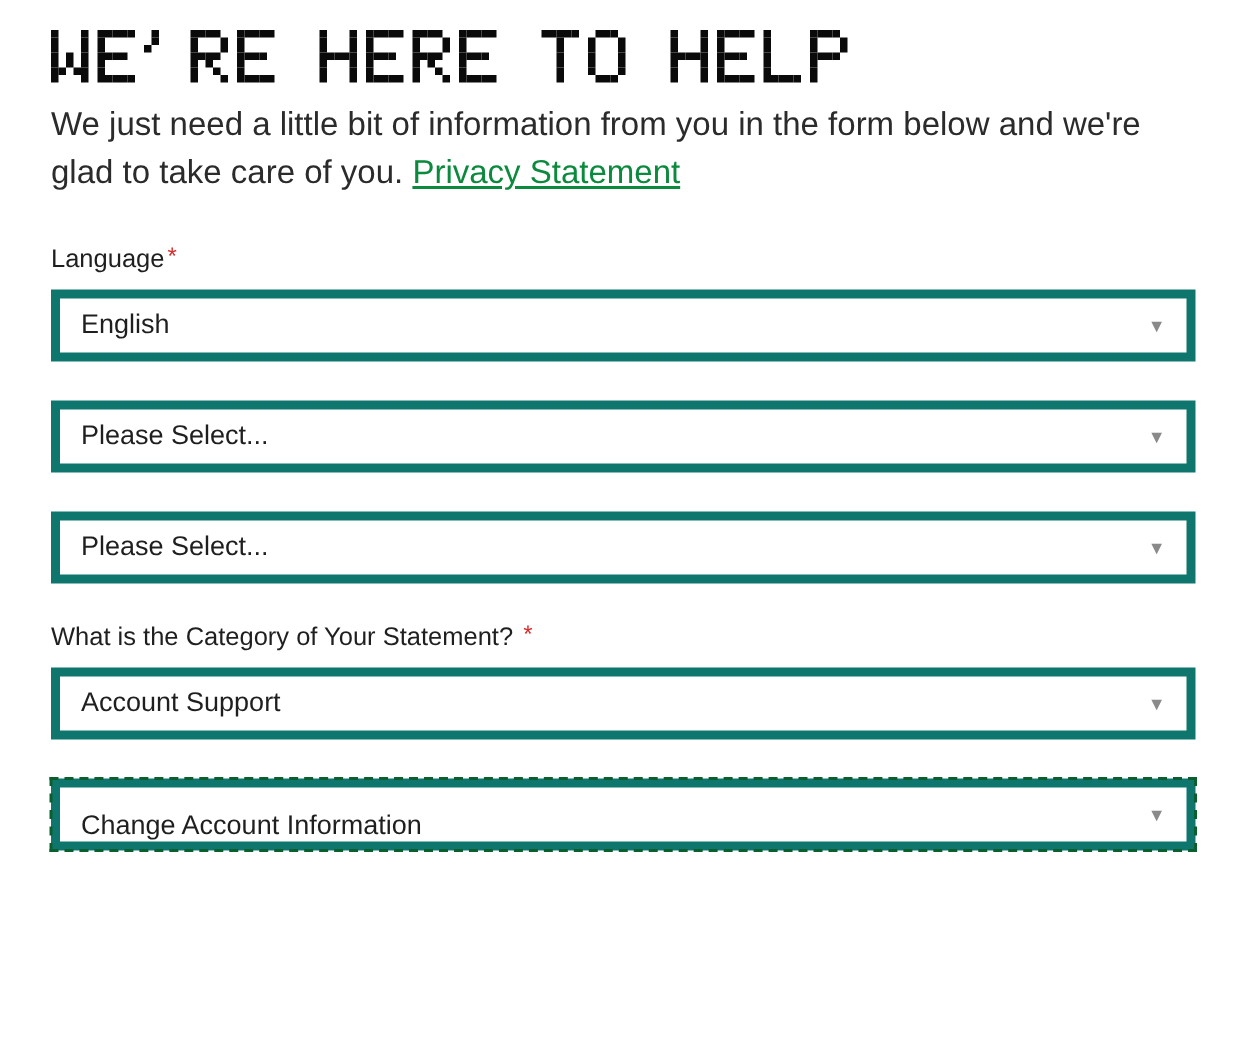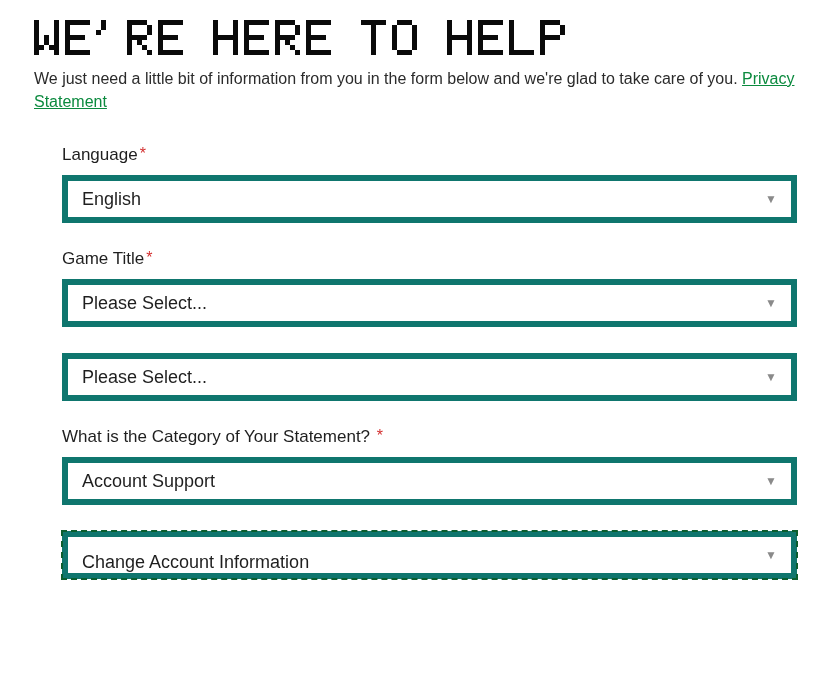--- a/index.html
+++ b/index.html
@@ -35,33 +35,32 @@
       grid-auto-rows: 5px;
       gap: 0;
     }
     .mc-title .glyph-grid .p {
       background: #0a0a0a;
     }
     .mc-title .glyph-grid .e {
       background: transparent;
     }
     .intro {
-      font-size: 16px;
+      font-size: 22px;
       color: #2b2b2b;
       line-height: 1.45;
       margin-bottom: 32px;
       max-width: 770px;
     }
     .intro a {
       color: #0b8a3e;
       text-decoration: underline;
     }
     .field {
       margin-bottom: 26px;
-      margin-left: 28px;
     }
     .field-label {
       font-size: 17px;
       color: #1f1f1f;
       margin-bottom: 10px;
       display: block;
     }
     .req {
       color: #d32f2f;
       margin-left: 2px;
@@ -649,23 +648,20 @@
   <label class="field-label">
     <span>Language</span><span class="req">*</span>
   </label>
   <div class="select-wrap">
     <span>English</span>
     <span class="select-caret">▼</span>
   </div>
 </div>
 
 <div class="field">
-  <label class="field-label">
-    <span>Game Title</span><span class="req">*</span>
-  </label>
   <div class="select-wrap">
     <span>Please Select...</span>
     <span class="select-caret">▼</span>
   </div>
 </div>
 
 <div class="field">
   <div class="select-wrap">
     <span>Please Select...</span>
     <span class="select-caret">▼</span>

